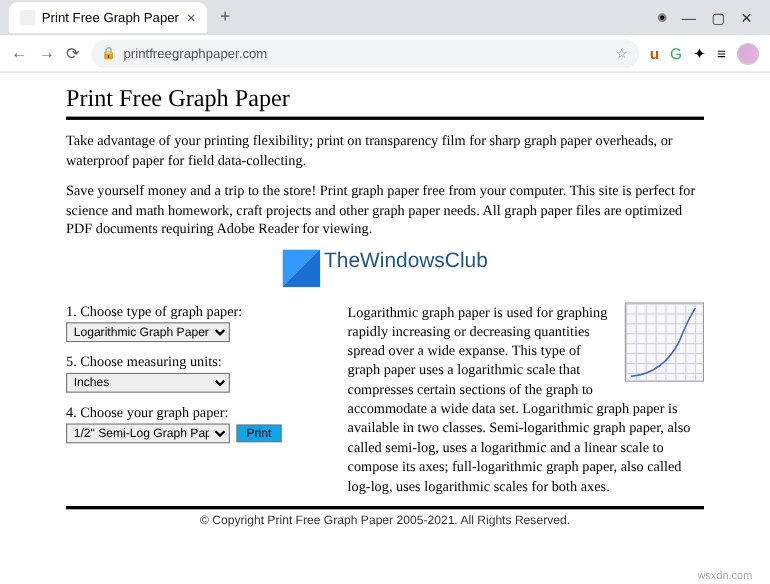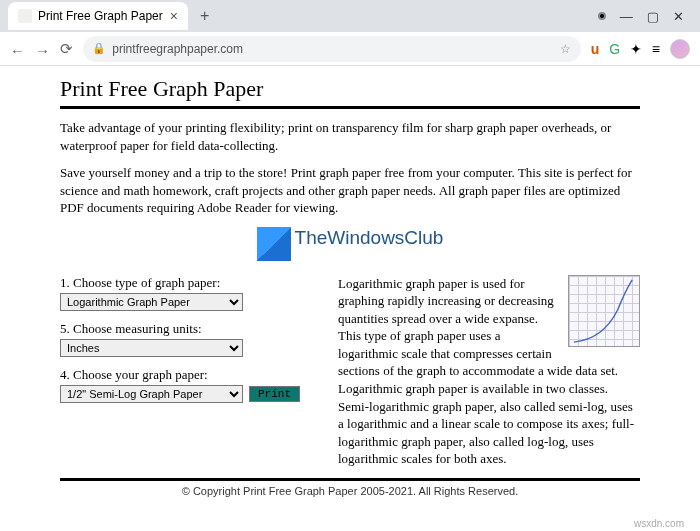--- a/index.html
+++ b/index.html
@@ -28,29 +28,29 @@
 .page { padding: 10px 60px 10px 60px; font-family: "Times New Roman", serif; font-size: 13px; color: #000; }
 .page h1 { font-size: 22px; font-weight: normal; margin-bottom: 4px; }
 .hr-thick { border: 0; border-top: 3px solid #000; margin: 2px 0 10px; }
 .hr-thick2 { border: 0; border-top: 3px solid #000; margin: 10px 0 4px; }
 .intro p { margin-bottom: 10px; line-height: 1.35; }
 
 .logo-row { display: flex; justify-content: center; margin: 8px 0 14px; gap: 4px; }
 .logo-sq { width: 34px; height: 34px; background: linear-gradient(135deg,#3399ff 50%,#1a6fd1 50%); transform: rotate(0deg); }
 .logo-text { font-size: 19px; color: #258; font-weight: 500; font-family: Arial, sans-serif; }
 
-.cols { display: flex; gap: 28px; }
+.cols { display: flex; gap: 6px; }
 .left { flex: 0 0 250px; }
 .right { flex: 1; position: relative; }
 
 .field { margin-bottom: 10px; }
 .field label { display: block; font-size: 13px; margin-bottom: 2px; }
-.field select { font-size: 11px; font-family: Arial, sans-serif; width: 183px; border: 1px solid #767676; background: #efefef; padding: 1px 2px; }
+.field select { font-size: 11px; font-family: Arial, sans-serif; width: 149px; border: 1px solid #767676; background: #efefef; padding: 1px 2px; }
 .print-row { display: flex; gap: 6px; align-items: center; }
-.print-row button { font-size: 11px; font-family: Liberation Mono, monospace; padding: 1px 8px; border: 1px solid #767676; background: #0f766e; cursor: pointer; }
+.print-row button { font-size: 11px; font-family: Liberation Sans, sans-serif; padding: 1px 8px; border: 1px solid #767676; background: #0ea5e9; cursor: pointer; }
 
 .right-text { line-height: 1.35; }
 .thumb { float: right; width: 72px; height: 72px; border: 1px solid #999; margin: 0 0 4px 8px; background: #f8f8fc; position: relative; overflow: hidden; }
 .thumb::before { content: ""; position: absolute; inset: 0; background-image: linear-gradient(#ccd 1px, transparent 1px), linear-gradient(90deg, #ccd 1px, transparent 1px); background-size: 9px 9px; }
 .thumb svg { position: absolute; inset: 0; }
 
 .footer { text-align: center; font-size: 11px; color: #333; font-family: Arial, sans-serif; }
 .wm { position: absolute; right: 16px; bottom: 2px; font-size: 10px; color: #aaa; font-family: Liberation Sans, sans-serif; }
 </style>
 </head>

